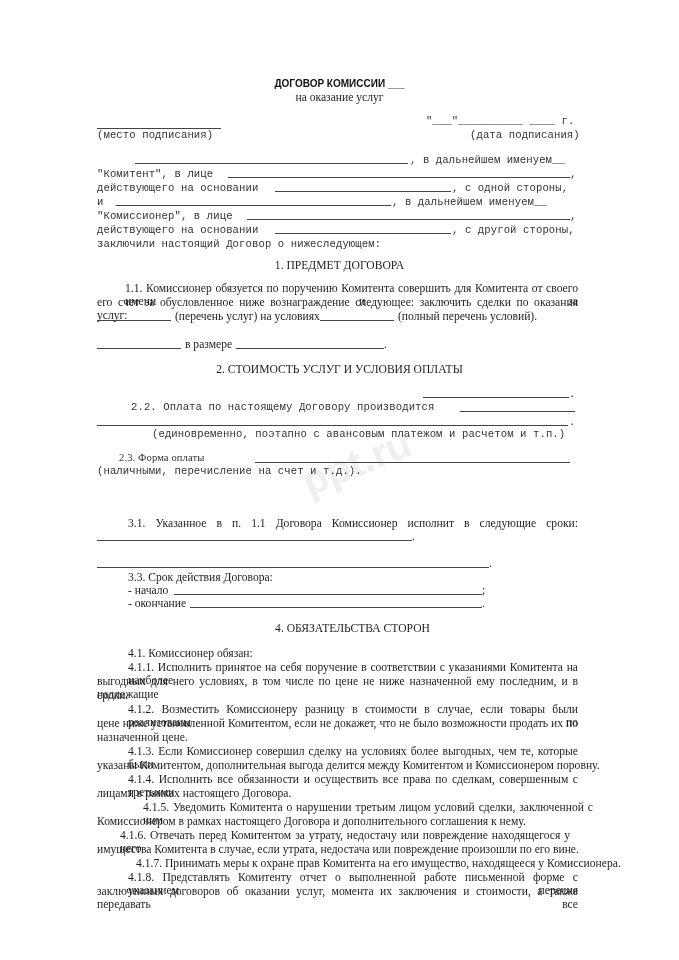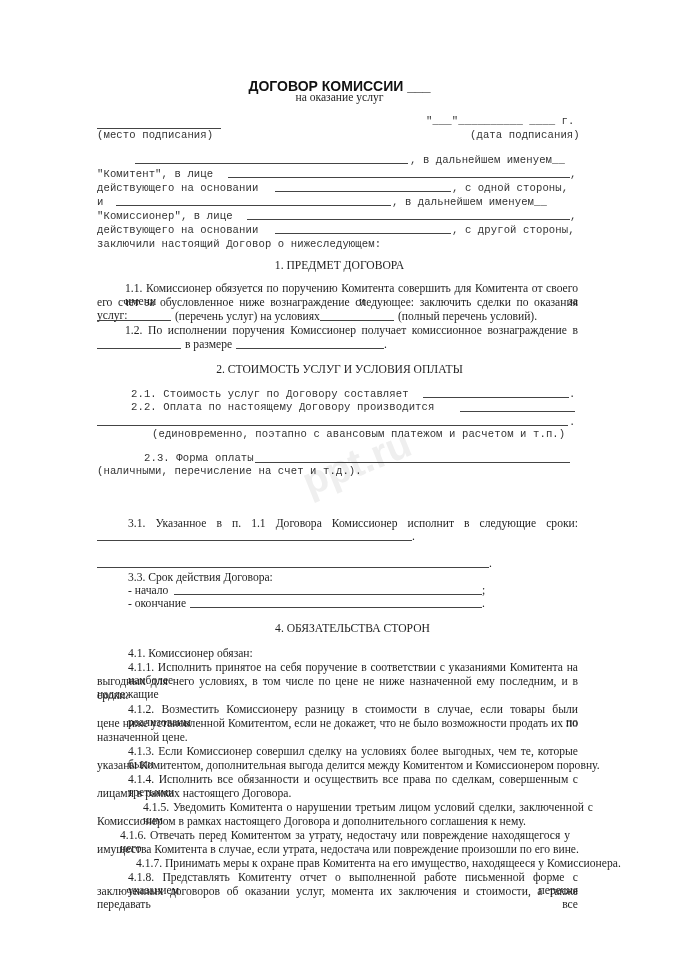--- a/index.html
+++ b/index.html
@@ -2,21 +2,21 @@
 <html><head>
 <meta charset="utf-8">
 <style>
   html, body { margin: 0; padding: 0; background: #ffffff; }
   body { width: 679px; height: 960px; position: relative; overflow: hidden; color: #1a1a1a; }
   .page { position: absolute; left: 0; top: 0; width: 679px; height: 960px; background: #fff; }
   .mono { font-family: "Liberation Mono", "DejaVu Sans Mono", monospace; font-size: 10.6px; color: #333; letter-spacing: 0.1px; }
   .serif { font-family: "Liberation Serif", "DejaVu Serif", serif; font-size: 11.6px; color: #1e1e1e; }
   .abs { position: absolute; white-space: pre; }
   .title { position: absolute; left: 0; width: 679px; text-align: center; top: 78px;
-           font-family: "Liberation Sans", "DejaVu Sans", sans-serif; font-weight: bold; font-size: 14px; color: #111; }
+           font-family: "Liberation Sans", "DejaVu Sans", sans-serif; font-weight: bold; font-size: 10px; color: #111; }
   .subtitle { position: absolute; left: 0; width: 679px; text-align: center; top: 91px; }
   .heading { position: absolute; left: 0; width: 679px; text-align: center; font-family: "Liberation Serif", "DejaVu Serif", serif; font-size: 11.6px; color: #1e1e1e; }
   .just { position: absolute; text-align: justify; text-align-last: justify; white-space: normal; }
   .line { position: absolute; height: 0; border-bottom: 1px solid #444; }
   .watermark { position: absolute; left: 300px; top: 440px; font-family: "Liberation Sans", sans-serif;
                font-size: 40px; font-weight: bold; color: rgba(190,190,190,0.25); transform: rotate(-22deg); }
 </style>
 </head>
 <body>
 
@@ -57,36 +57,34 @@
 
   <div class="abs mono" style="left:97px; top:238px;">заключили настоящий Договор о нижеследующем:</div>
 
   <div class="heading" style="top:259px;">1. ПРЕДМЕТ ДОГОВОРА</div>
   <div class="just serif" style="left:125px; width:453px; top:282px;">1.1. Комиссионер обязуется по поручению Комитента совершить для Комитента от своего имени и за</div>
   <div class="just serif" style="left:97px; width:481px; top:296px;">его счет за обусловленное ниже вознаграждение следующее: заключить сделки по оказания услуг:</div>
   <div class="line" style="left:97px; width:74px; top:320px;"></div>
   <div class="abs serif" style="left:175px; top:310px;">(перечень услуг) на условиях</div>
   <div class="line" style="left:320px; width:74px; top:320px;"></div>
   <div class="abs serif" style="left:398px; top:310px;">(полный перечень условий).</div>
-  <div class="just serif" style="left:125px; width:453px; top:324px;">1.2. По исполнении поручения Комиссионер получает комиссионное вознаграждение в</div>
   <div class="line" style="left:97px; width:84px; top:348px;"></div>
   <div class="abs serif" style="left:185px; top:338px;">в размере</div>
   <div class="line" style="left:236px; width:148px; top:348px;"></div>
   <div class="abs serif" style="left:384px; top:338px;">.</div>
 
   <div class="heading" style="top:363px;">2. СТОИМОСТЬ УСЛУГ И УСЛОВИЯ ОПЛАТЫ</div>
-  <div class="abs mono" style="left:131px; top:388px;">2.1. Стоимость услуг по Договору составляет</div>
   <div class="line" style="left:423px; width:146px; top:397px;"></div>
   <div class="abs mono" style="left:569px; top:388px;">.</div>
   <div class="abs mono" style="left:131px; top:401px;">2.2. Оплата по настоящему Договору производится</div>
   <div class="line" style="left:460px; width:115px; top:411px;"></div>
   <div class="line" style="left:97px; width:471px; top:425px;"></div>
   <div class="abs mono" style="left:569px; top:416px;">.</div>
   <div class="abs mono" style="left:152px; top:428px;">(единовременно, поэтапно с авансовым платежом и расчетом и т.п.)</div>
-  <div class="abs mono" style="left:144px; top:452px;">2.3. Форма оплаты</div>
+  <div class="abs mono" style="left:119px; top:452px;font-family:Liberation Serif, serif;">2.3. Форма оплаты</div>
   <div class="line" style="left:255px; width:315px; top:462px;"></div>
   <div class="abs mono" style="left:97px; top:465px;">(наличными, перечисление на счет и т.д.).</div>
 
   <div class="just serif" style="left:128px; width:450px; top:517px;">3.1. Указанное в п. 1.1 Договора Комиссионер исполнит в следующие сроки:</div>
   <div class="line" style="left:97px; width:315px; top:540px;"></div>
   <div class="abs serif" style="left:412px; top:530px;">.</div>
   <div class="line" style="left:97px; width:392px; top:567px;"></div>
   <div class="abs serif" style="left:489px; top:557px;">.</div>
   <div class="abs serif" style="left:128px; top:571px;">3.3. Срок действия Договора:</div>
   <div class="abs serif" style="left:128px; top:584px;">- начало</div>

